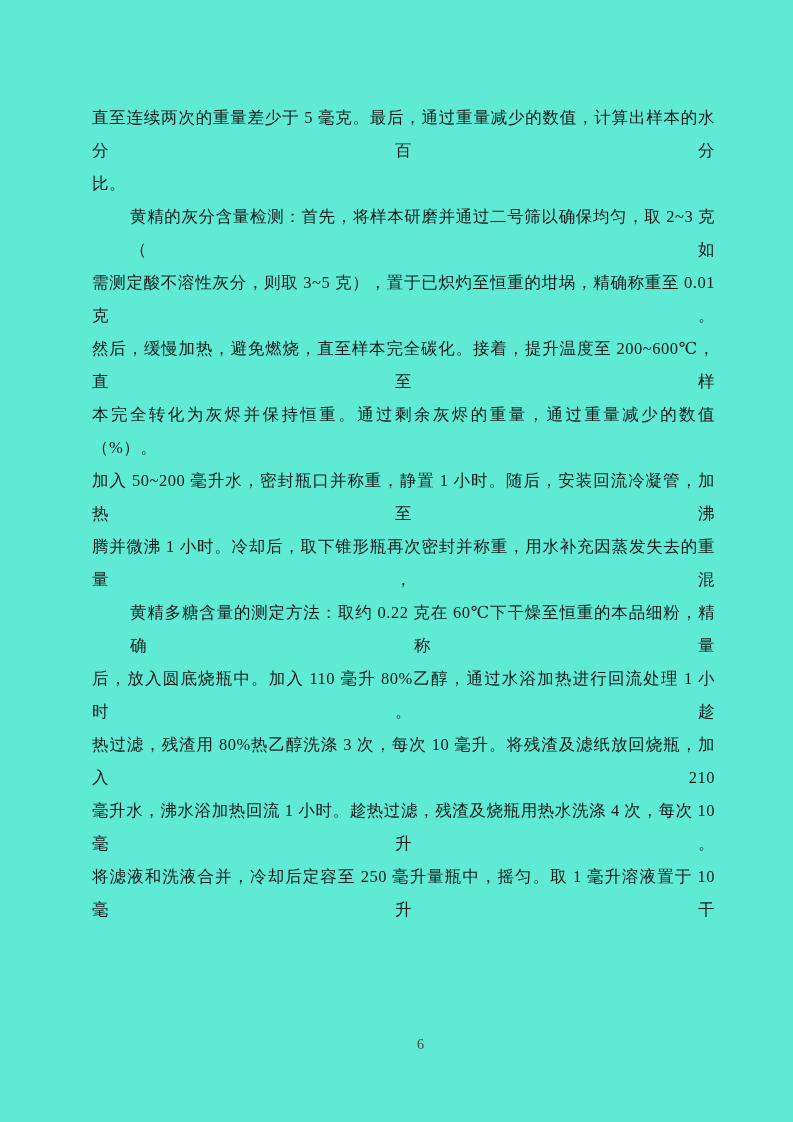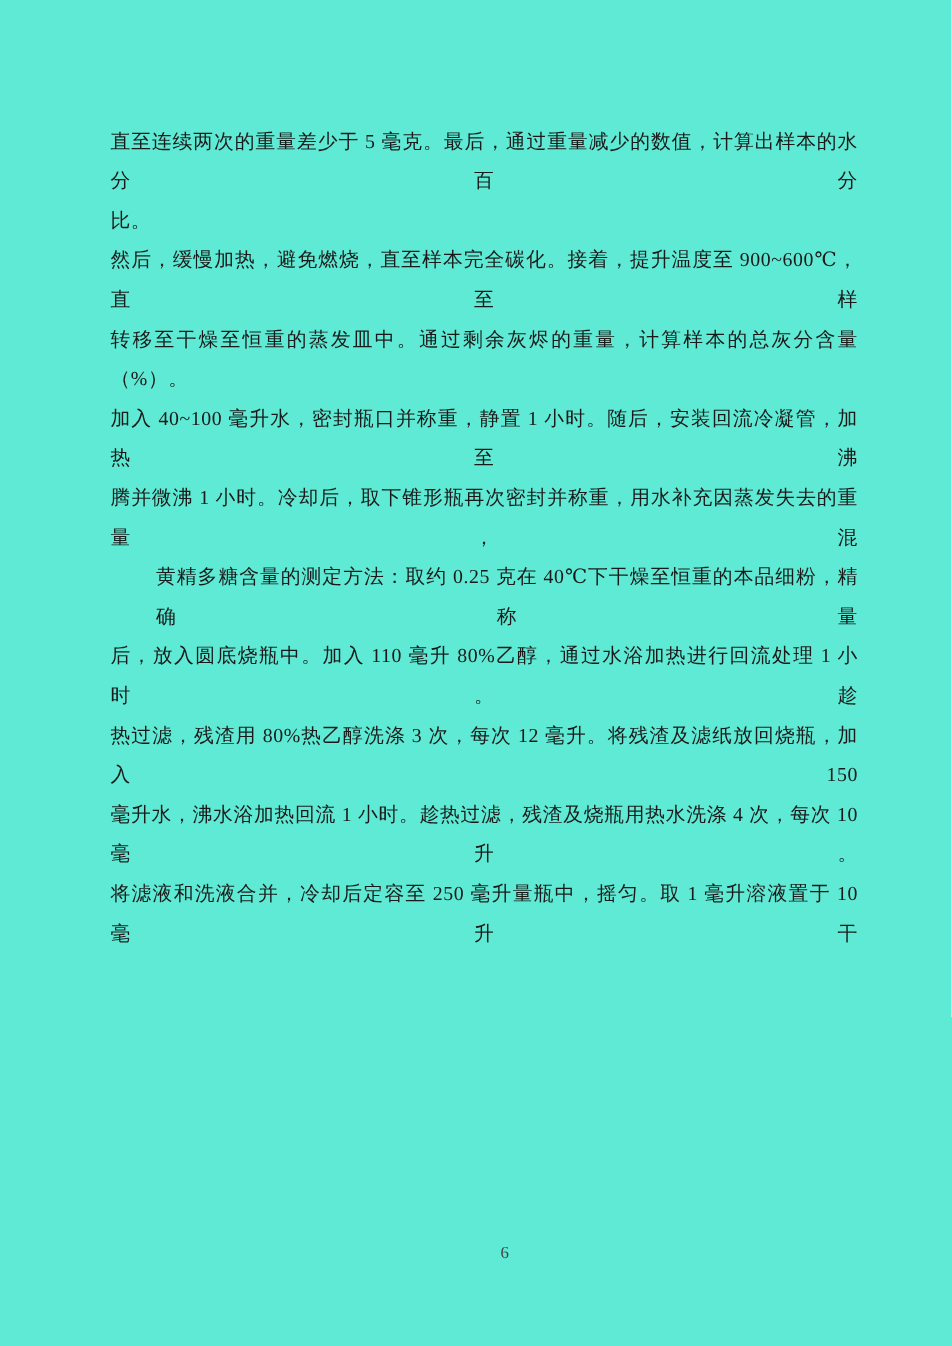--- a/index.html
+++ b/index.html
@@ -57,33 +57,35 @@
 
 <div class="page">
   <div class="text-block">
 
     <div class="para">
         <div class="line">直至连续两次的重量差少于 5 毫克。最后，通过重量减少的数值，计算出样本的水分百分</div>
         <div class="line last">比。</div>
       </div>
 
     <div class="para">
-        <div class="line">然后，缓慢加热，避免燃烧，直至样本完全碳化。接着，提升温度至 900~600℃，直至样</div>
-        <div class="line last">转移至干燥至恒重的蒸发皿中。通过剩余灰烬的重量，计算样本的总灰分含量（%）。</div>
+        <div class="line indent">黄精的灰分含量检测：首先，将样本研磨并通过二号筛以确保均匀，取 2~3 克（如</div>
+        <div class="line">需测定酸不溶性灰分，则取 3~5 克），置于已炽灼至恒重的坩埚，精确称重至 0.01 克。</div>
+        <div class="line">然后，缓慢加热，避免燃烧，直至样本完全碳化。接着，提升温度至 200~600℃，直至样</div>
+        <div class="line last">本完全转化为灰烬并保持恒重。通过剩余灰烬的重量，通过重量减少的数值（%）。</div>
       </div>
 
     <div class="para">
-        <div class="line">加入 40~100 毫升水，密封瓶口并称重，静置 1 小时。随后，安装回流冷凝管，加热至沸</div>
+        <div class="line">加入 50~200 毫升水，密封瓶口并称重，静置 1 小时。随后，安装回流冷凝管，加热至沸</div>
         <div class="line">腾并微沸 1 小时。冷却后，取下锥形瓶再次密封并称重，用水补充因蒸发失去的重量，混</div>
       </div>
 
     <div class="para">
-        <div class="line indent">黄精多糖含量的测定方法：取约 0.25 克在 40℃下干燥至恒重的本品细粉，精确称量</div>
+        <div class="line indent">黄精多糖含量的测定方法：取约 0.22 克在 60℃下干燥至恒重的本品细粉，精确称量</div>
         <div class="line">后，放入圆底烧瓶中。加入 110 毫升 80%乙醇，通过水浴加热进行回流处理 1 小时。趁</div>
-        <div class="line">热过滤，残渣用 80%热乙醇洗涤 3 次，每次 12 毫升。将残渣及滤纸放回烧瓶，加入 150</div>
+        <div class="line">热过滤，残渣用 80%热乙醇洗涤 3 次，每次 10 毫升。将残渣及滤纸放回烧瓶，加入 210</div>
         <div class="line">毫升水，沸水浴加热回流 1 小时。趁热过滤，残渣及烧瓶用热水洗涤 4 次，每次 10 毫升。</div>
         <div class="line">将滤液和洗液合并，冷却后定容至 250 毫升量瓶中，摇匀。取 1 毫升溶液置于 10 毫升干</div>
       </div>
 
   </div>
 
   <div class="page-footer">
     <span class="page-number">6</span>
   </div>
 </div>

